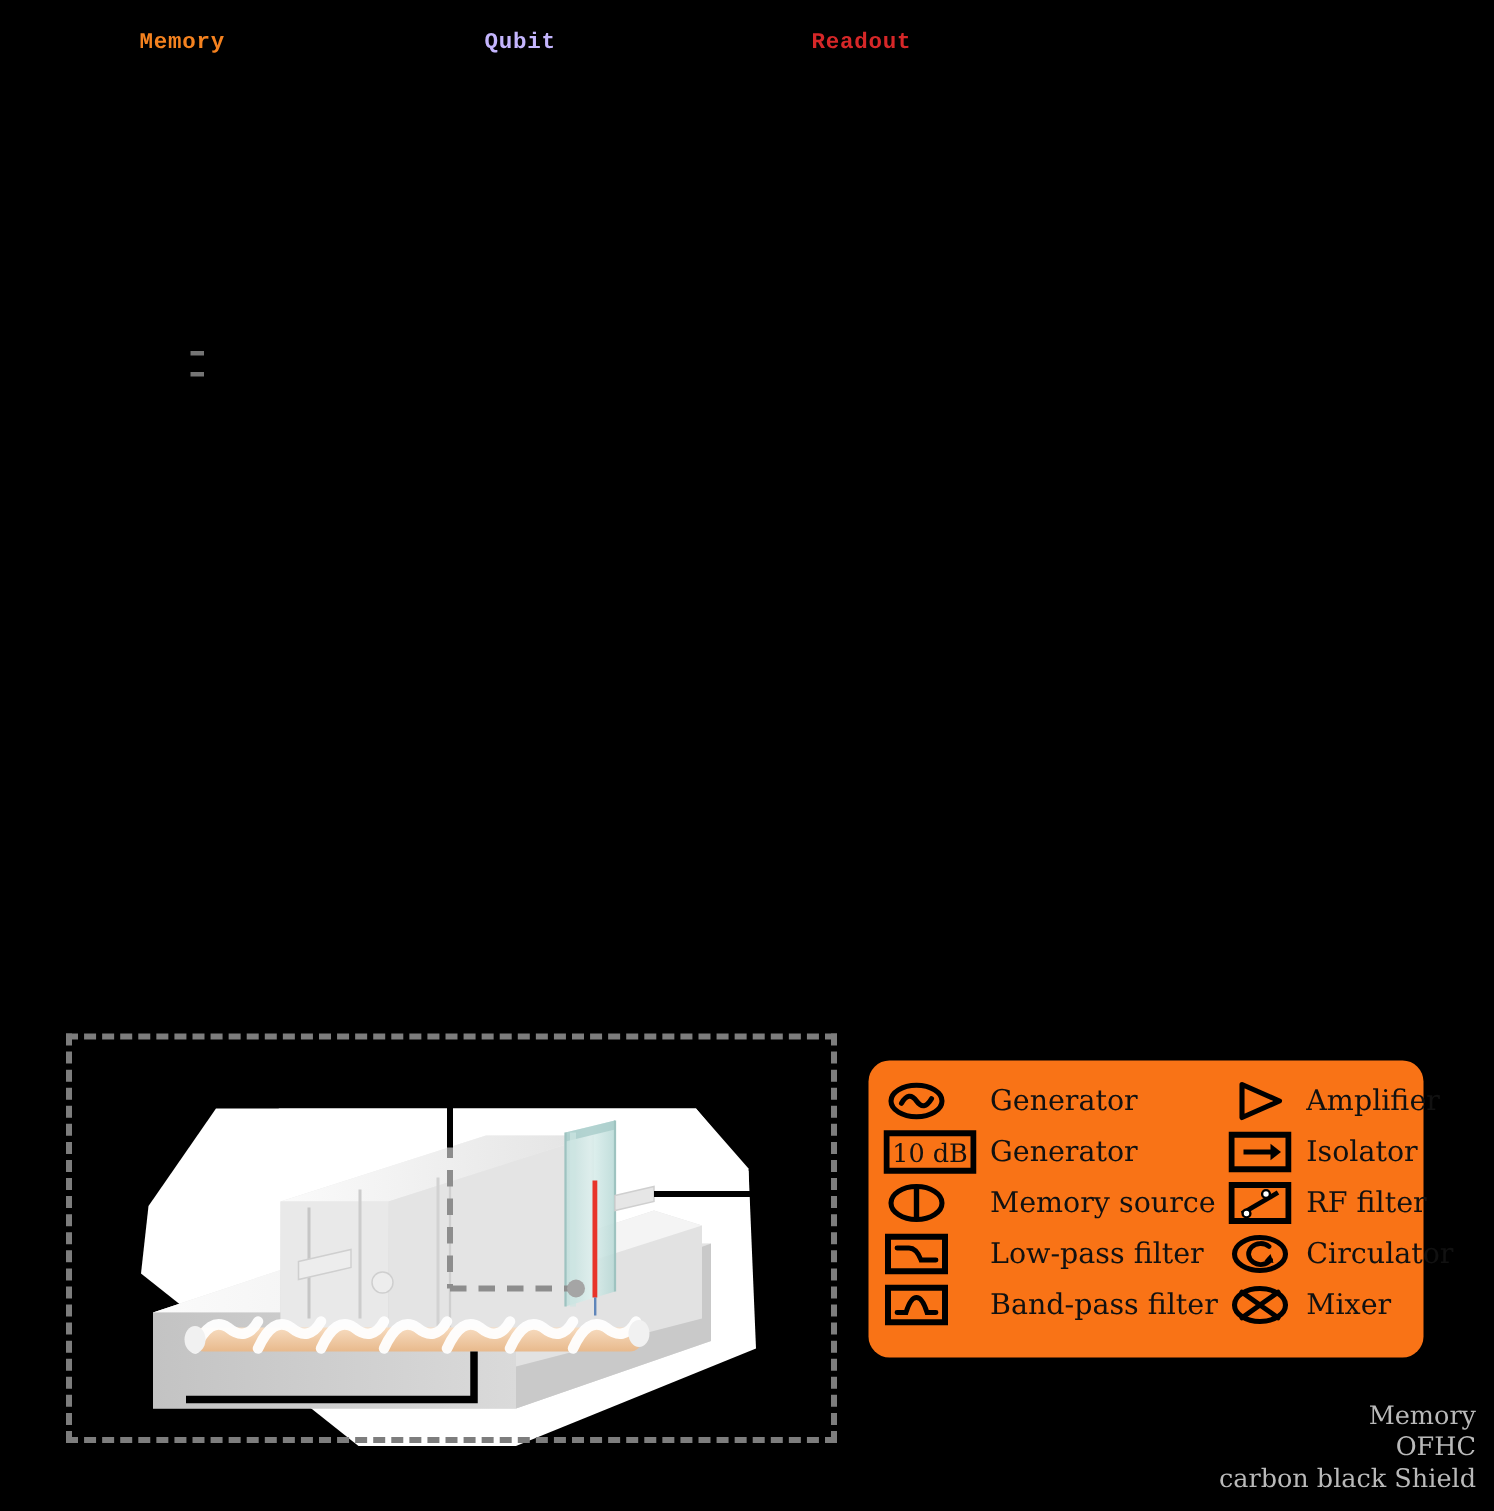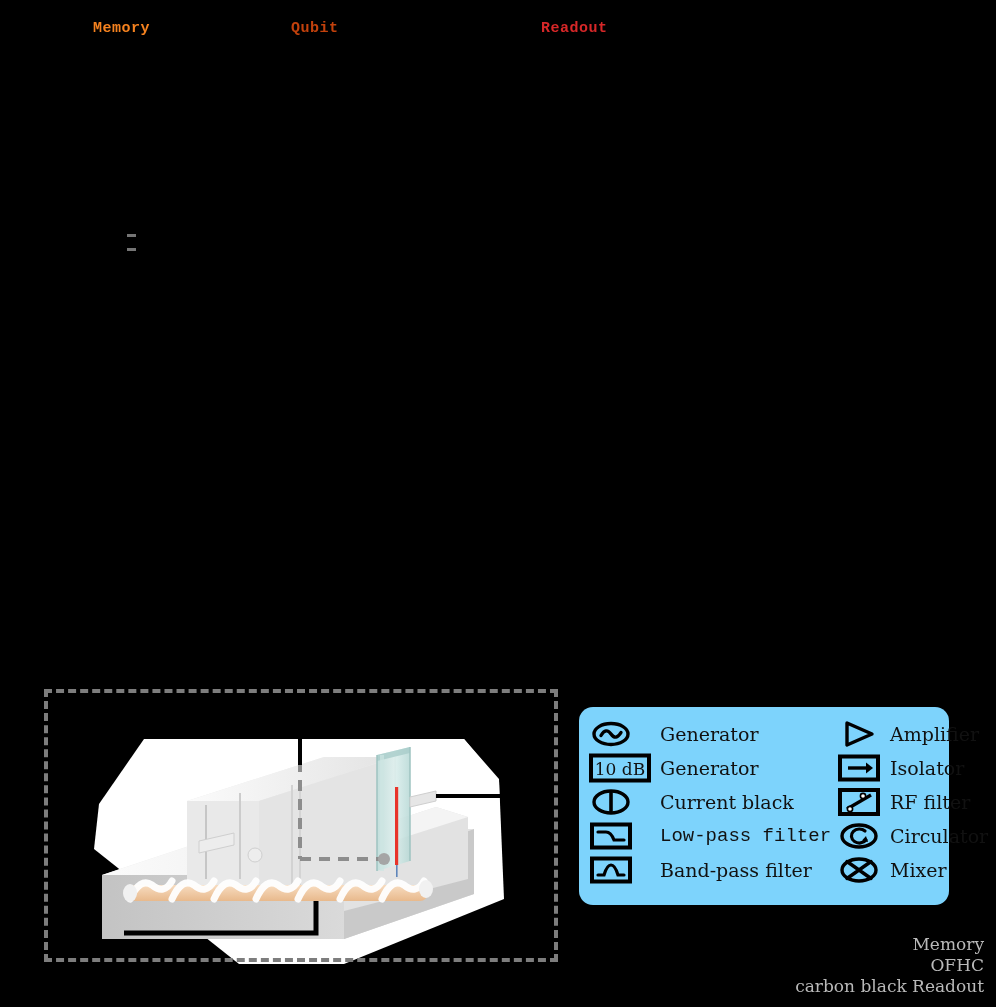--- a/index.html
+++ b/index.html
@@ -38,21 +38,21 @@
   .legend-text{font-size:19px;color:#111;white-space:nowrap;
                font-family:"DejaVu Serif","Liberation Serif",serif;padding-left:3px;}
   .ic{display:block;}
   .icwrap{display:flex;align-items:center;justify-content:center;width:44px;}
   .icwrap.wide{width:62px;}
 </style>
 </head>
 <body>
 
 <div class="chan-label" id="chan-memory" style="color: rgb(245, 130, 31);">Memory</div>
-<div class="chan-label" id="chan-qubit" style="color: #c2410c;">Qubit</div>
+<div class="chan-label" id="chan-qubit" style="color: #c4b5fd; margin-left: 32px;">Qubit</div>
 <div class="chan-label" id="chan-readout" style="color: rgb(214, 39, 40); text-align: center;">Readout</div>
 
 <div class="stub" id="stub-1"></div>
 <div class="stub" id="stub-2"></div>
 
 <div id="shield-render">
   <svg width="514" height="280" viewBox="0 0 514 280" xmlns="http://www.w3.org/2000/svg">
     <defs>
       <linearGradient id="gBody" x1="0" y1="0" x2="0" y2="1">
         <stop offset="0" stop-color="#f2f2f2"></stop>
@@ -135,24 +135,24 @@
     <path d="M392,107 L514,107" stroke="#000000" stroke-width="4" fill="none"></path>
     <path d="M272,212 L272,244 L80,244" stroke="#000000" stroke-width="5" fill="none"></path>
   </svg>
 </div>
 
 <div id="shield-box" style="border-color: rgb(125, 125, 125);"></div>
 
 <div class="shield-labels" style="color: rgb(185, 185, 185);">
   <div>Memory</div>
   <div>OFHC</div>
-  <div>carbon black Readout</div>
+  <div>carbon black Shield</div>
 </div>
 
-<div id="legend" style="background: #7dd3fc;">
+<div id="legend" style="background: #f97316;">
   <div class="legend-grid">
 
     <div class="icwrap">
       <svg class="ic" width="40" height="26" viewBox="0 0 40 26">
         <ellipse cx="20" cy="13" rx="17" ry="10.5" fill="none" stroke="#000" stroke-width="3.4"></ellipse>
         <path d="M10,14.5 Q15,6 20,13 Q25,20 30,11.5" fill="none" stroke="#000" stroke-width="3.4" stroke-linecap="round"></path>
       </svg>
     </div>
     <div class="legend-text" style="color: rgb(17, 17, 17);">Generator</div>
     <div class="icwrap">
@@ -177,38 +177,38 @@
       </svg>
     </div>
     <div class="legend-text" style="color: rgb(17, 17, 17);">Isolator</div>
 
     <div class="icwrap">
       <svg class="ic" width="40" height="28" viewBox="0 0 40 28">
         <ellipse cx="20" cy="14" rx="17" ry="11" fill="none" stroke="#000" stroke-width="3.4"></ellipse>
         <path d="M20,5 L20,23" stroke="#000" stroke-width="3.6" stroke-linecap="round"></path>
       </svg>
     </div>
-    <div class="legend-text" style="color: rgb(17, 17, 17);">Current black</div>
+    <div class="legend-text" style="color: rgb(17, 17, 17);">Memory source</div>
     <div class="icwrap">
       <svg class="ic" width="42" height="30" viewBox="0 0 42 30">
         <rect x="2" y="3" width="38" height="24" fill="none" stroke="#000" stroke-width="4"></rect>
         <path d="M9,22 L33,8" stroke="#000" stroke-width="3.2"></path>
         <circle cx="12" cy="22" r="2.6" fill="#fff" stroke="#000" stroke-width="1.6"></circle>
         <circle cx="25" cy="9" r="2.6" fill="#fff" stroke="#000" stroke-width="1.6"></circle>
       </svg>
     </div>
     <div class="legend-text" style="color: rgb(17, 17, 17);">RF filter</div>
 
     <div class="icwrap">
       <svg class="ic" width="42" height="28" viewBox="0 0 42 28">
         <rect x="2" y="2.5" width="38" height="23" fill="none" stroke="#000" stroke-width="4"></rect>
         <path d="M8,10 L16,10 Q21,10 24,18 L34,18" fill="none" stroke="#000" stroke-width="3.2" stroke-linecap="round"></path>
       </svg>
     </div>
-    <div class="legend-text" style="color: rgb(17, 17, 17); font-family: Liberation Mono, monospace;">Low-pass filter</div>
+    <div class="legend-text" style="color: rgb(17, 17, 17);">Low-pass filter</div>
     <div class="icwrap">
       <svg class="ic" width="40" height="28" viewBox="0 0 40 28">
         <ellipse cx="20" cy="14" rx="17" ry="11" fill="none" stroke="#000" stroke-width="3.4"></ellipse>
         <path d="M26,9 A8,7 0 1 0 27,18" fill="none" stroke="#000" stroke-width="3.2" stroke-linecap="round"></path>
         <polygon points="29,20 23,18.5 27,14" fill="#000"></polygon>
       </svg>
     </div>
     <div class="legend-text" style="color: rgb(17, 17, 17);">Circulator</div>
 
     <div class="icwrap">

